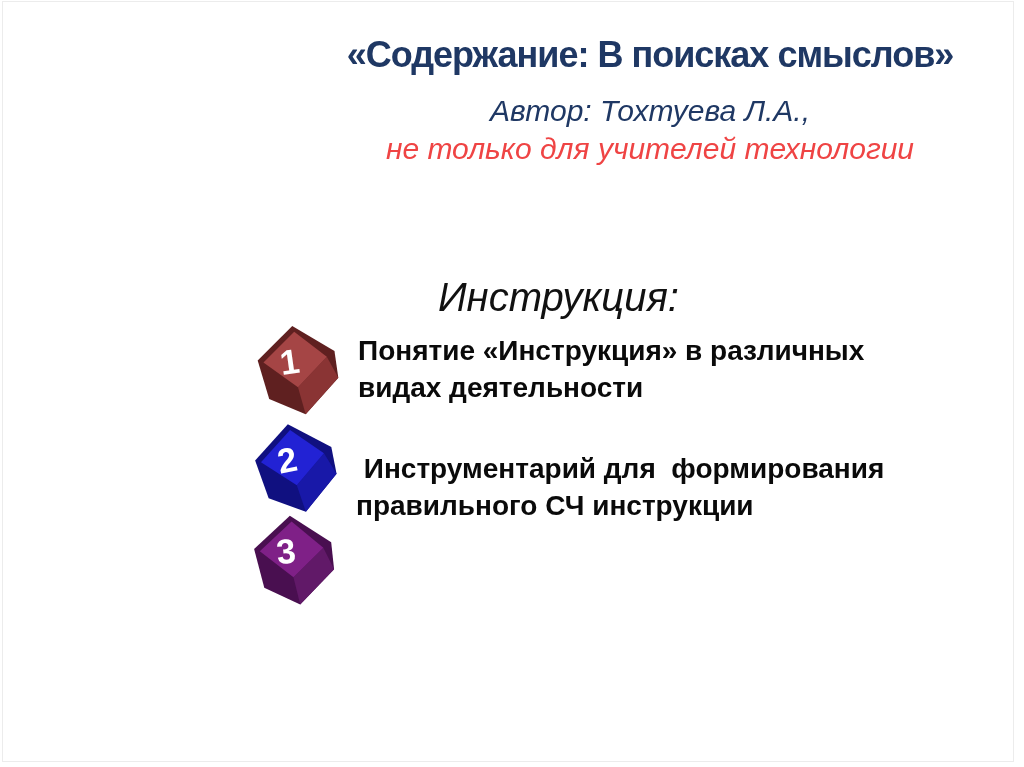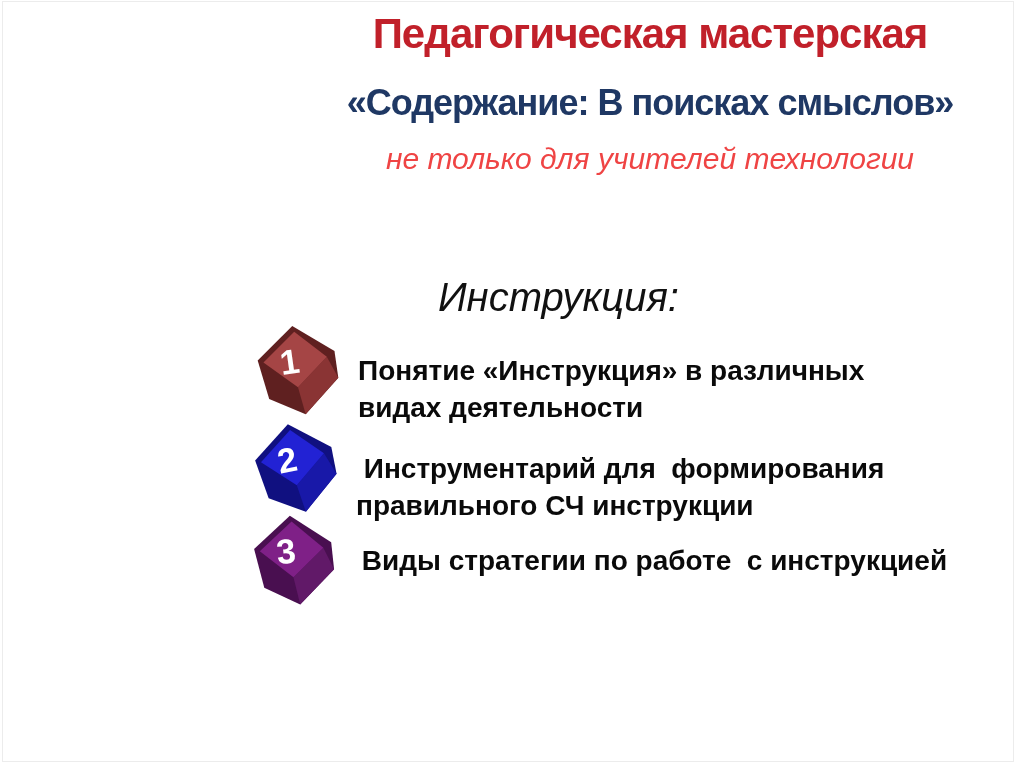--- a/index.html
+++ b/index.html
@@ -89,34 +89,34 @@
   }
   .item-text {
     white-space: pre-wrap;
     font-weight: bold;
     font-size: 28px;
     line-height: 37px;
     color: #0a0a0a;
     width: 640px;
     margin-left: 12px;
   }
-  .item-1 .item-text { margin-top: 28px; }
+  .item-1 .item-text { margin-top: 8px; }
   .item-2 .item-text { margin-top: 28px; }
   .item-3 .item-text { margin-top: 28px; }
 </style>
 </head>
 <body>
 
 <div class="page">
   <div class="slide-frame"></div>
 
   <div class="header-block">
-    <div class="slide-title">Педагогическая мастерская</div>
     <div class="slide-subtitle">«Содержание: В поисках смыслов»</div>
     <div class="author-block">
+      <div class="author-line1">Автор: Тохтуева Л.А.,</div>
       <div class="author-line3">не только для учителей технологии</div>
     </div>
   </div>
 
   <div class="contents-heading">Инструкция:</div>
 
   <div class="list-item item-1">
     <svg class="cube" viewBox="0 0 100 100">
       <polygon points="44,2 88,28 92,56 58,94 20,78 8,38" fill="#5f2020"></polygon>
       <polygon points="80,34 92,56 58,94 50,66" fill="#8a3434"></polygon>
@@ -138,15 +138,14 @@
 правильного СЧ инструкции</div>
   </div>
 
   <div class="list-item item-3">
     <svg class="cube" viewBox="0 0 100 100">
       <polygon points="44,2 88,28 92,56 58,94 20,78 8,38" fill="#490f50"></polygon>
       <polygon points="80,34 92,56 58,94 50,66" fill="#611968"></polygon>
       <polygon points="14,40 46,8 80,34 50,66" fill="#7f2087"></polygon>
       <text class="cube-number" x="32" y="52" transform="rotate(-8 40 44)">3</text>
     </svg>
-    <div class="item-text"> Виды стратегии по работе  с инструкцией</div>
   </div>
 </div>
 
 </body></html>

